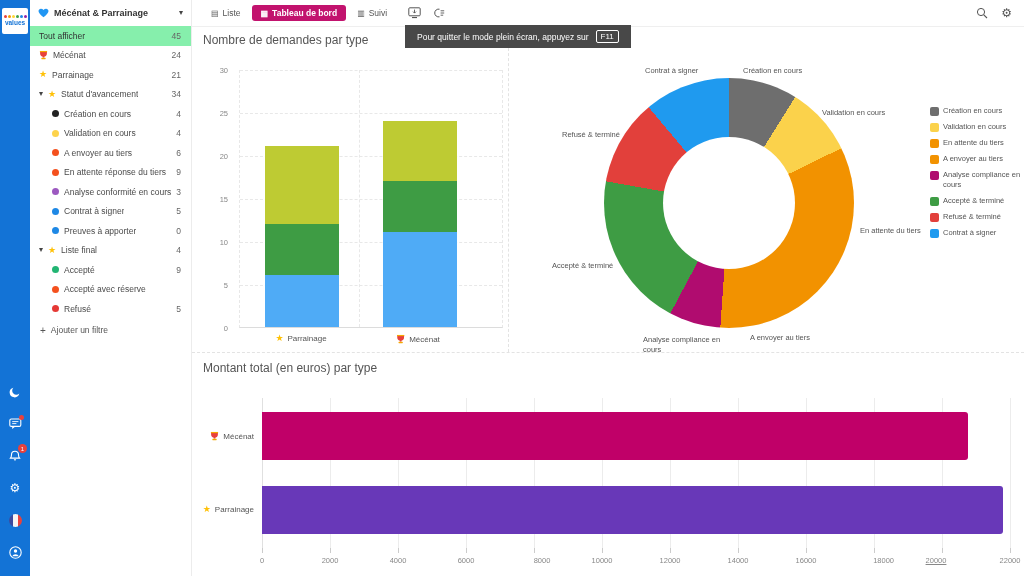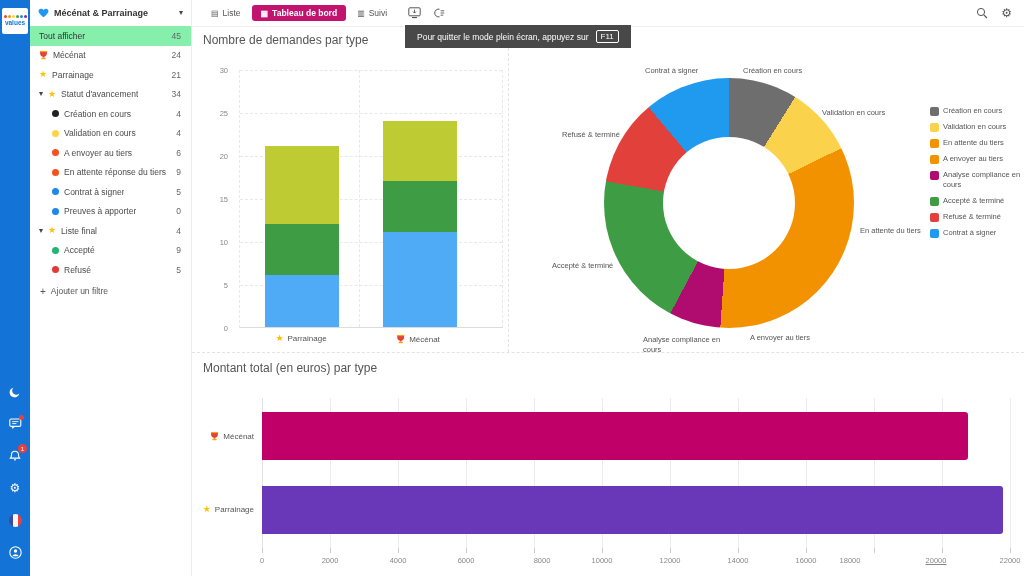--- a/index.html
+++ b/index.html
@@ -187,39 +187,49 @@
         <span class="dot" style="background:#f4511e"></span>
         <span class="sb-label">A envoyer au tiers</span>
         <span class="sb-count">6</span>
       </div>
       <div class="sb-row child">
         <span class="dot" style="background:#f4511e"></span>
         <span class="sb-label">En attente réponse du tiers</span>
         <span class="sb-count">9</span>
       </div>
       <div class="sb-row child">
+        <span class="dot" style="background:#9c59c0"></span>
+        <span class="sb-label">Analyse conformité en cours</span>
+        <span class="sb-count">3</span>
+      </div>
+      <div class="sb-row child">
         <span class="dot" style="background:#1e88e5"></span>
         <span class="sb-label">Contrat à signer</span>
         <span class="sb-count">5</span>
       </div>
       <div class="sb-row child">
         <span class="dot" style="background:#1e88e5"></span>
         <span class="sb-label">Preuves à apporter</span>
         <span class="sb-count">0</span>
       </div>
       <div class="sb-row">
         <span class="ic caret">▾</span>
         <span class="ic star-ic">★</span>
         <span class="sb-label">Liste final</span>
         <span class="sb-count">4</span>
       </div>
       <div class="sb-row child">
         <span class="dot" style="background:#22b573"></span>
         <span class="sb-label">Accepté</span>
         <span class="sb-count">9</span>
+      </div>
+      <div class="sb-row child">
+        <span class="dot" style="background:#f4511e"></span>
+        <span class="sb-label">Accepté avec réserve</span>
+        <span class="sb-count"></span>
       </div>
       <div class="sb-row child">
         <span class="dot" style="background:#e53935"></span>
         <span class="sb-label">Refusé</span>
         <span class="sb-count">5</span>
       </div>
     </div>
   <div class="add-filter">
     <span class="plus">+</span>
     <span>Ajouter un filtre</span>
@@ -406,17 +416,17 @@
   <div class="xaxis3">
       <span class="xt" style="left: -20px;">0</span>
       <span class="xt" style="left: 48px;">2000</span>
       <span class="xt" style="left: 116px;">4000</span>
       <span class="xt" style="left: 184px;">6000</span>
       <span class="xt" style="left: 260px;">8000</span>
       <span class="xt" style="left: 320px;">10000</span>
       <span class="xt" style="left: 388px;">12000</span>
       <span class="xt" style="left: 456px;">14000</span>
       <span class="xt" style="left: 524px;">16000</span>
-      <span class="xt" style="left: 568px;">18000</span>
+      <span class="xt" style="left: 592px; text-align: right;">18000</span>
       <span class="xt" style="left: 654px; text-decoration: underline;">20000</span>
       <span class="xt" style="left: 728px;">22000</span>
     </div>
 </div>
 
 </body></html>

